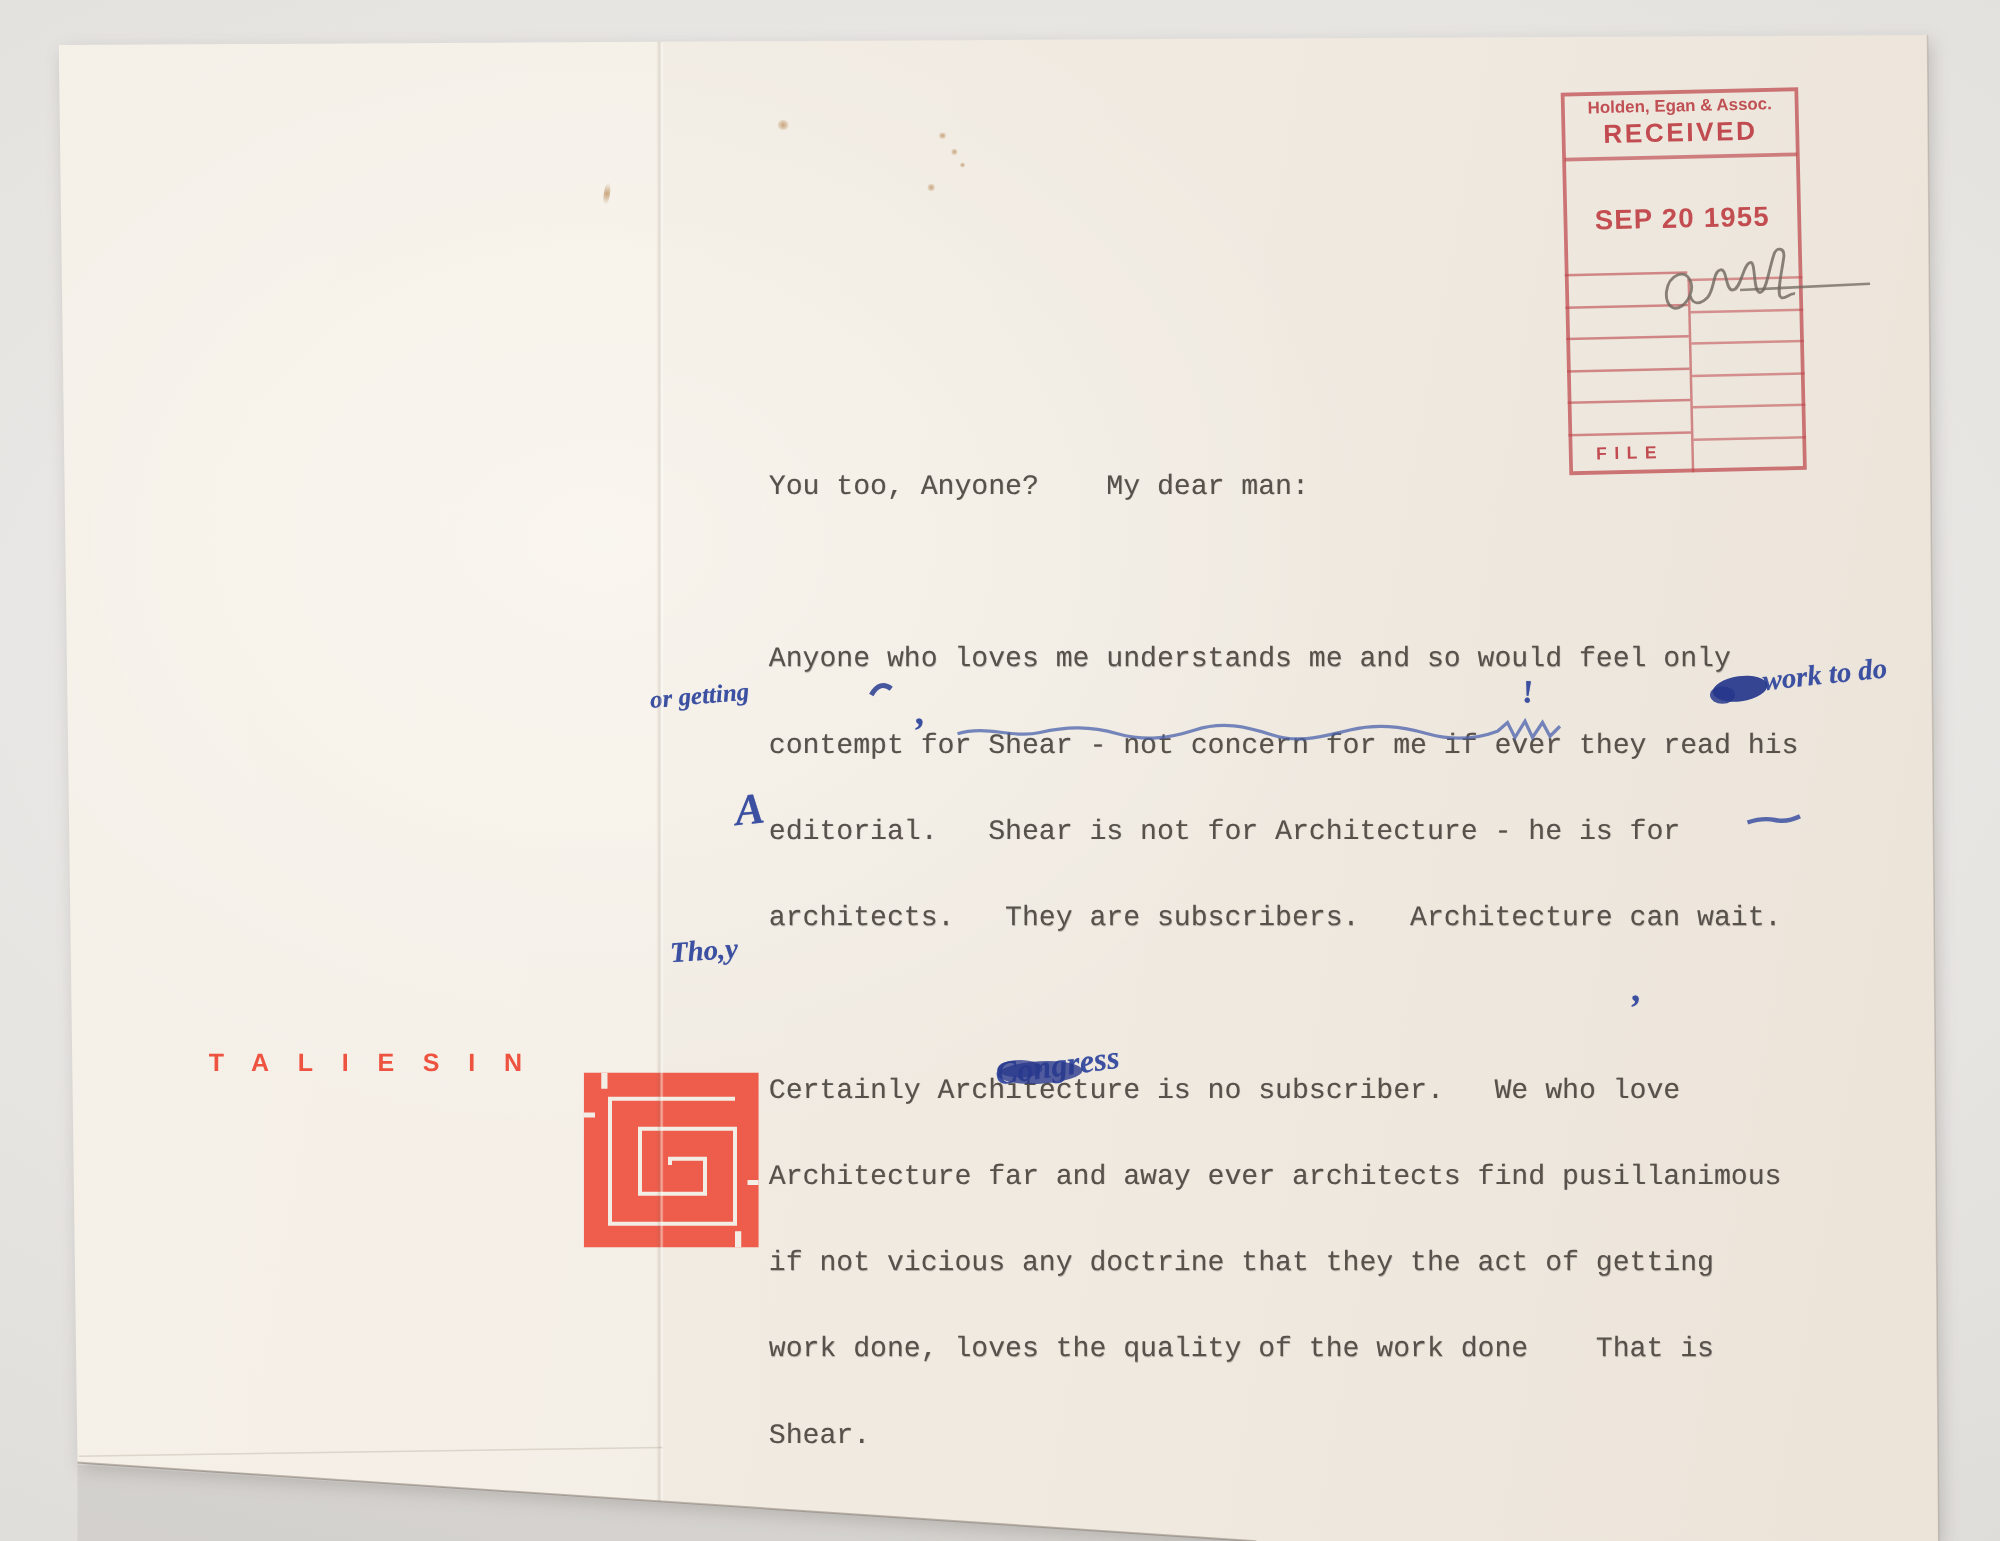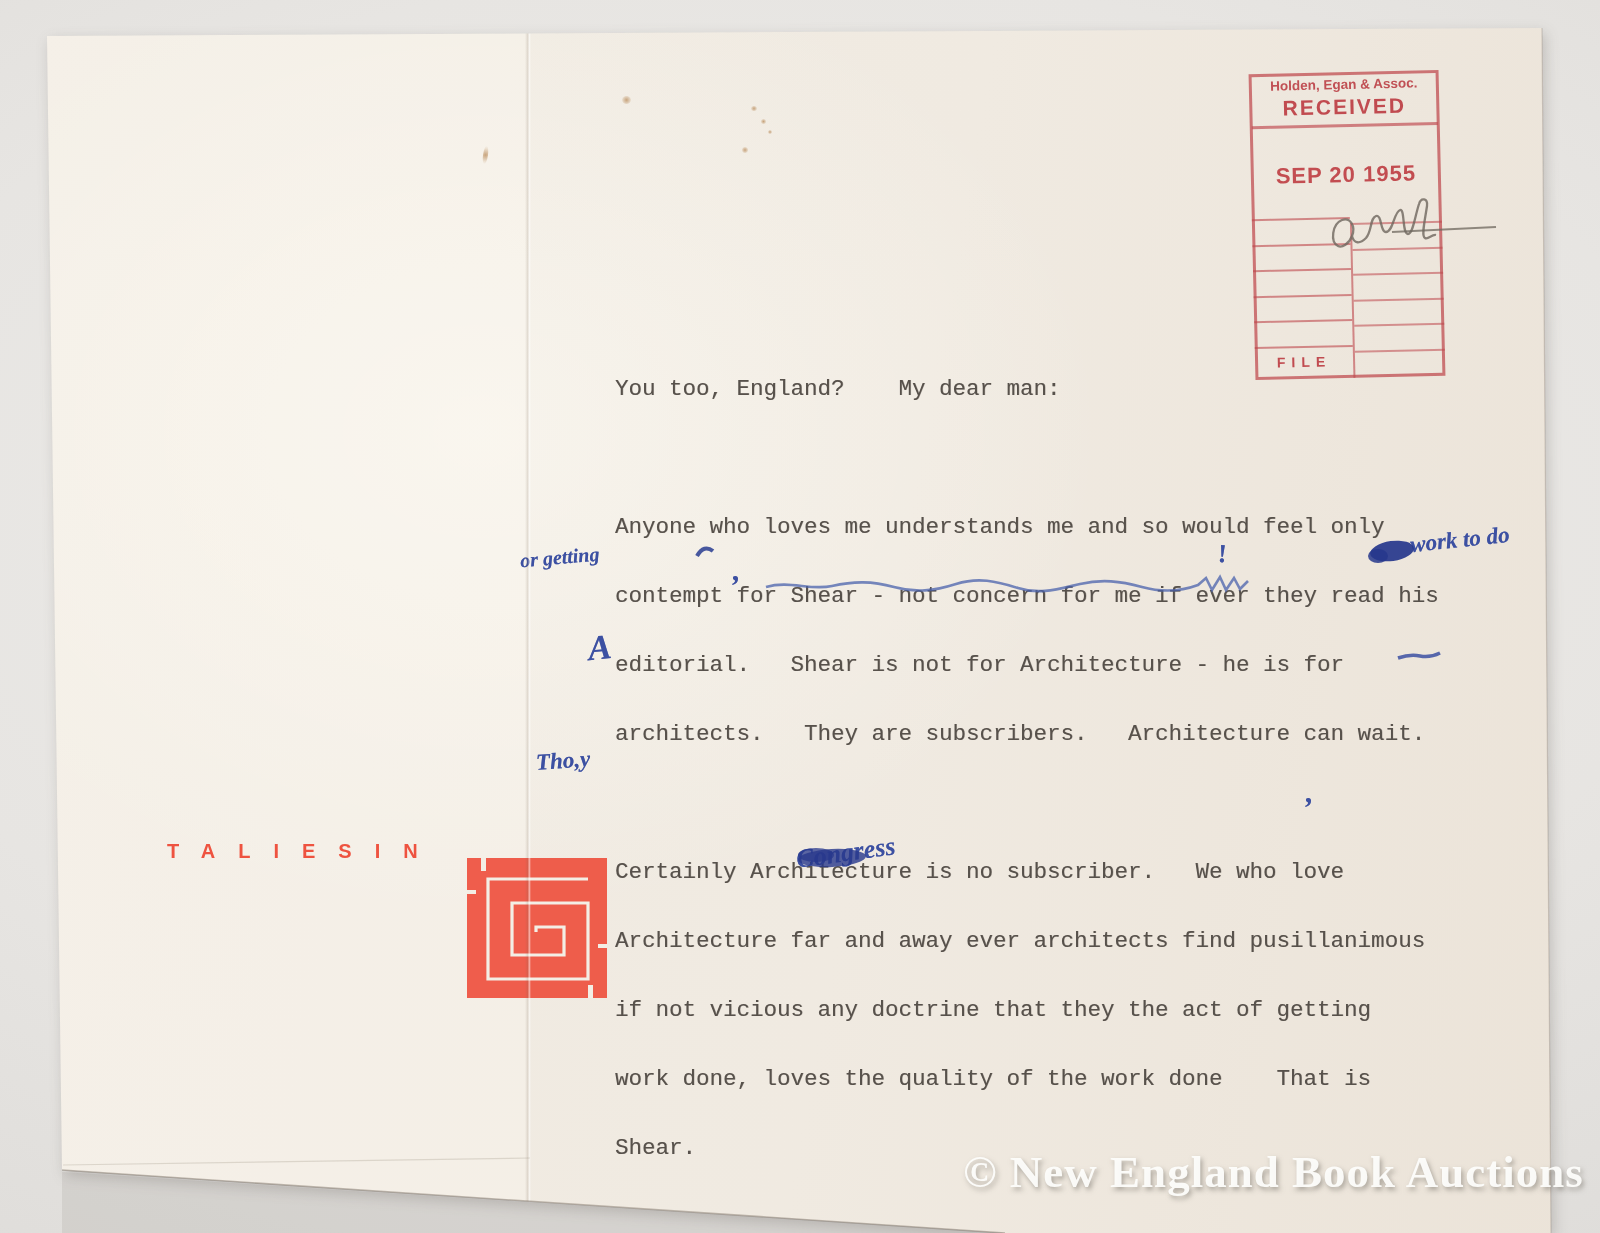--- a/index.html
+++ b/index.html
@@ -68,21 +68,21 @@
       <svg id="taliesin-logo" width="140" height="140" viewBox="0 0 140 140">
         <rect x="0" y="0" width="140" height="140" fill="#ee5240" opacity="0.93"></rect>
         <path d="M121 21 L21 21 L21 121 L121 121 L121 45 L45 45 L45 97 L97 97 L97 69 L69 69 L69 74" fill="none" stroke="#f3eee5" stroke-width="3.2"></path>
         <rect x="14" y="0" width="5" height="13" fill="#f3eee5"></rect>
         <rect x="121" y="127" width="5" height="13" fill="#f3eee5"></rect>
         <rect x="0" y="32" width="9" height="4" fill="#f3eee5"></rect>
         <rect x="131" y="86" width="9" height="4" fill="#f3eee5"></rect>
       </svg>
 
       <div id="letter-text">
-        <div class="tl">You too, England?    My dear man:</div>
+        <div class="tl">You too, Anyone?    My dear man:</div>
         <div class="tl"></div>
         <div class="tl">Anyone who loves me understands me and so would feel only</div>
         <div class="tl">contempt for Shear - not concern for me if ever they read his</div>
         <div class="tl">editorial.   Shear is not for Architecture - he is for</div>
         <div class="tl">architects.   They are subscribers.   Architecture can wait.</div>
         <div class="tl"></div>
         <div class="tl">Certainly Architecture is no subscriber.   We who love</div>
         <div class="tl">Architecture far and away ever architects find pusillanimous</div>
         <div class="tl">if not vicious any doctrine that they the act of getting</div>
         <div class="tl">work done, loves the quality of the work done    That is</div>
@@ -159,14 +159,13 @@
 
     <ellipse cx="832" cy="858" rx="34" ry="9" fill="rgba(40,56,140,0.8)" transform="rotate(-3 832 858)"></ellipse>
     <ellipse cx="816" cy="855" rx="18" ry="7" fill="rgba(40,56,140,0.75)"></ellipse>
 
     <path d="M1338 246 c-8 -4 -6 -22 4 -26 c8 -3 14 6 10 16 c-3 8 -10 12 -14 10 m14 -10 c2 8 8 8 14 2 c6 -7 4 -20 10 -22 c6 -2 4 16 10 16 c7 0 8 -20 14 -22 c5 -2 2 24 8 24 c5 0 7 -18 11 -30 c2 -7 9 -6 8 2 c-2 14 -6 30 -2 32 c3 2 7 -4 11 -3" stroke="rgba(110,103,94,0.8)" stroke-width="2.3" fill="none"></path>
     <path d="M1392 232 L1496 227" stroke="rgba(110,103,94,0.75)" stroke-width="2.2" fill="none"></path>
 
     <path d="M62 1172 L1005 1233 L62 1233 Z" fill="rgba(140,135,128,0.16)"></path>
   </svg>
 
-  <div class="watermark">© New England Book Auctions</div>
 </div>
 
 </body></html>

